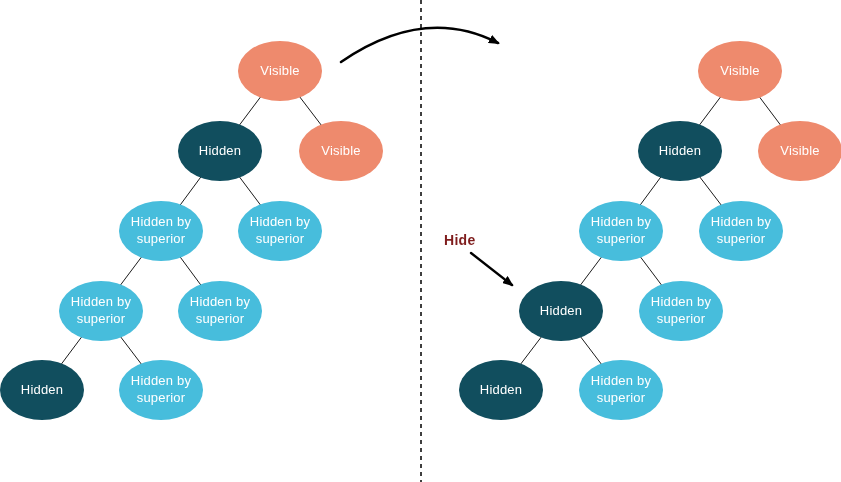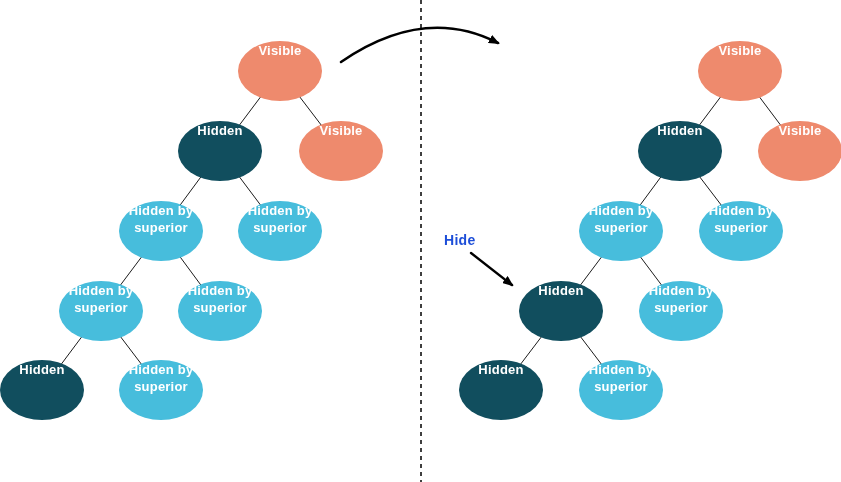--- a/index.html
+++ b/index.html
@@ -20,41 +20,42 @@
     left: 0; top: 0;
     width: 841px; height: 482px;
   }
   .node {
     position: absolute;
     width: 84px;
     height: 60px;
     border-radius: 50%;
     transform: translate(-50%, -50%);
     display: flex;
+    align-items: center;
     justify-content: center;
     text-align: center;
     color: #ffffff;
     font-size: 13px;
-    font-weight: bold;
+    font-weight: normal;
     line-height: 1.28;
     letter-spacing: 0.2px;
     padding: 2px;
     box-sizing: border-box;
   }
   .node.visible           { background: var(--visible, #EE8A6D); }
   .node.hidden            { background: var(--hidden, #114E5E); }
   .node.hidden-by-superior{ background: var(--hidden-by-superior, #47BDDC); }
   .hide-label {
     position: absolute;
     left: 444px;
     top: 232px;
     font-size: 14px;
     font-weight: bold;
     letter-spacing: 0.3px;
-    color: #1d4ed8;
+    color: #7f1d1d;
   }
 </style>
 </head>
 <body>
 
 <div class="stage">
 
   <svg class="lines" viewBox="0 0 841 482">
     <defs>
       <marker id="ah" markerWidth="11" markerHeight="9" refX="9" refY="4.5" orient="auto" markerUnits="userSpaceOnUse">

